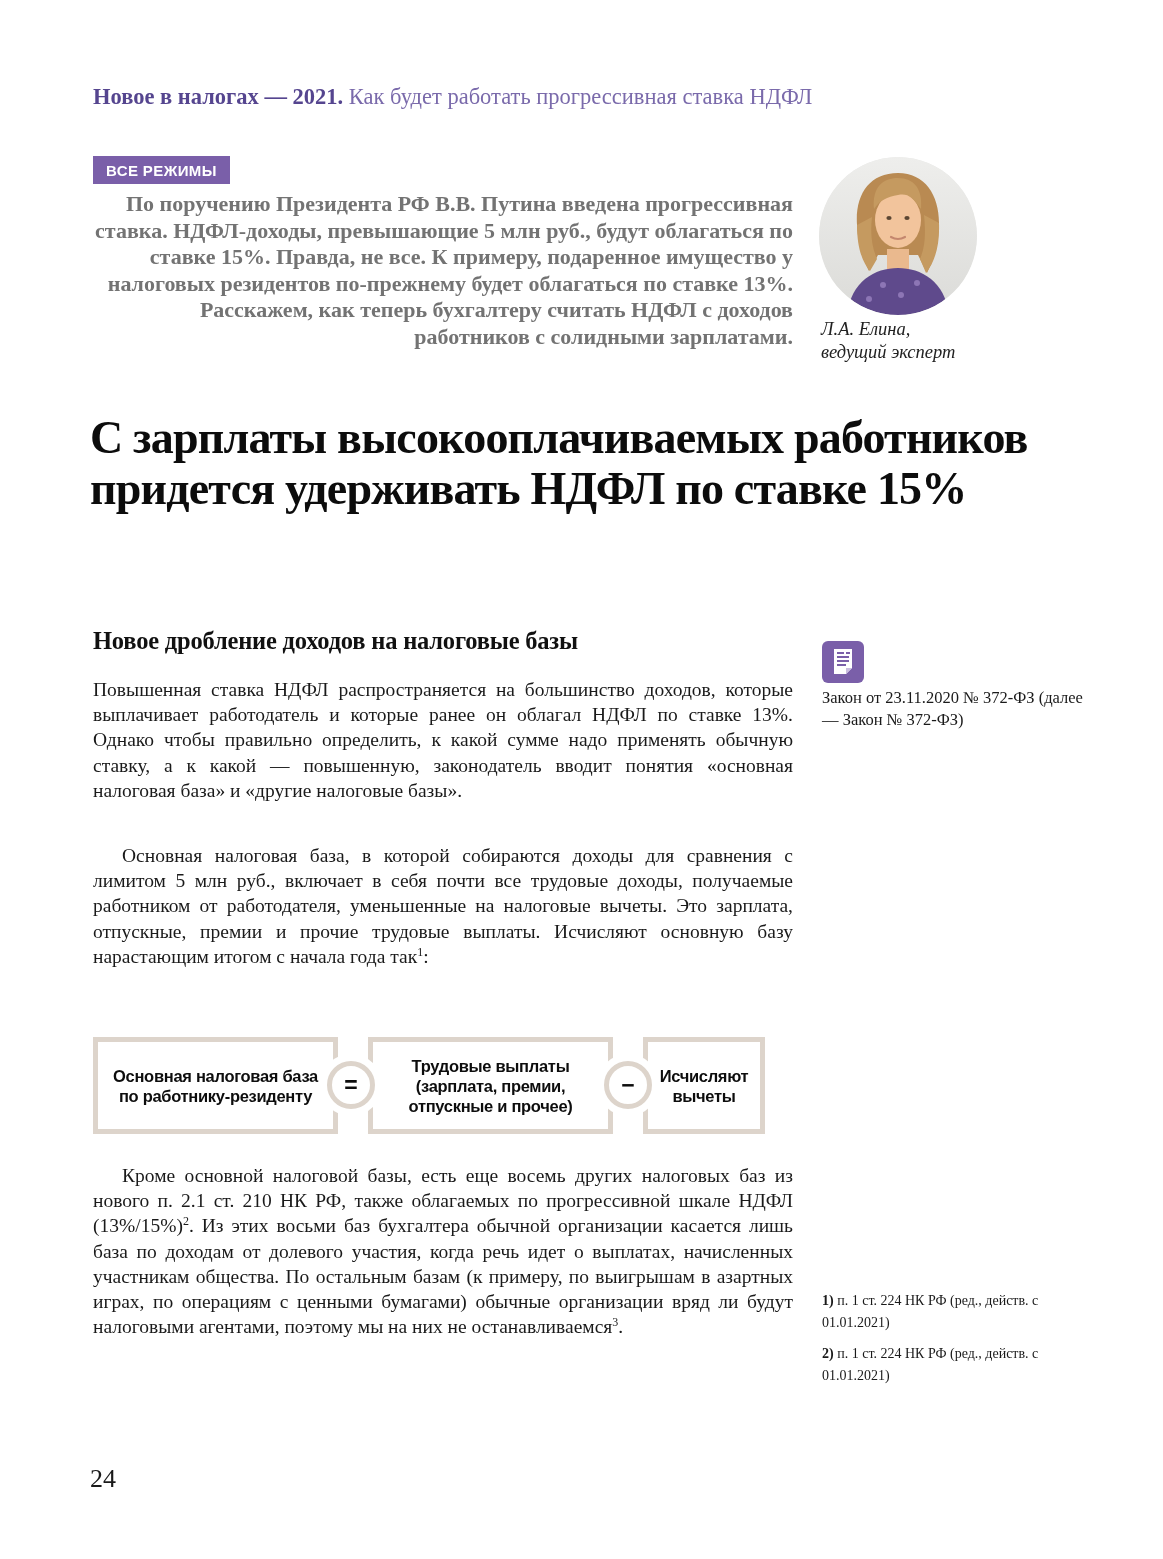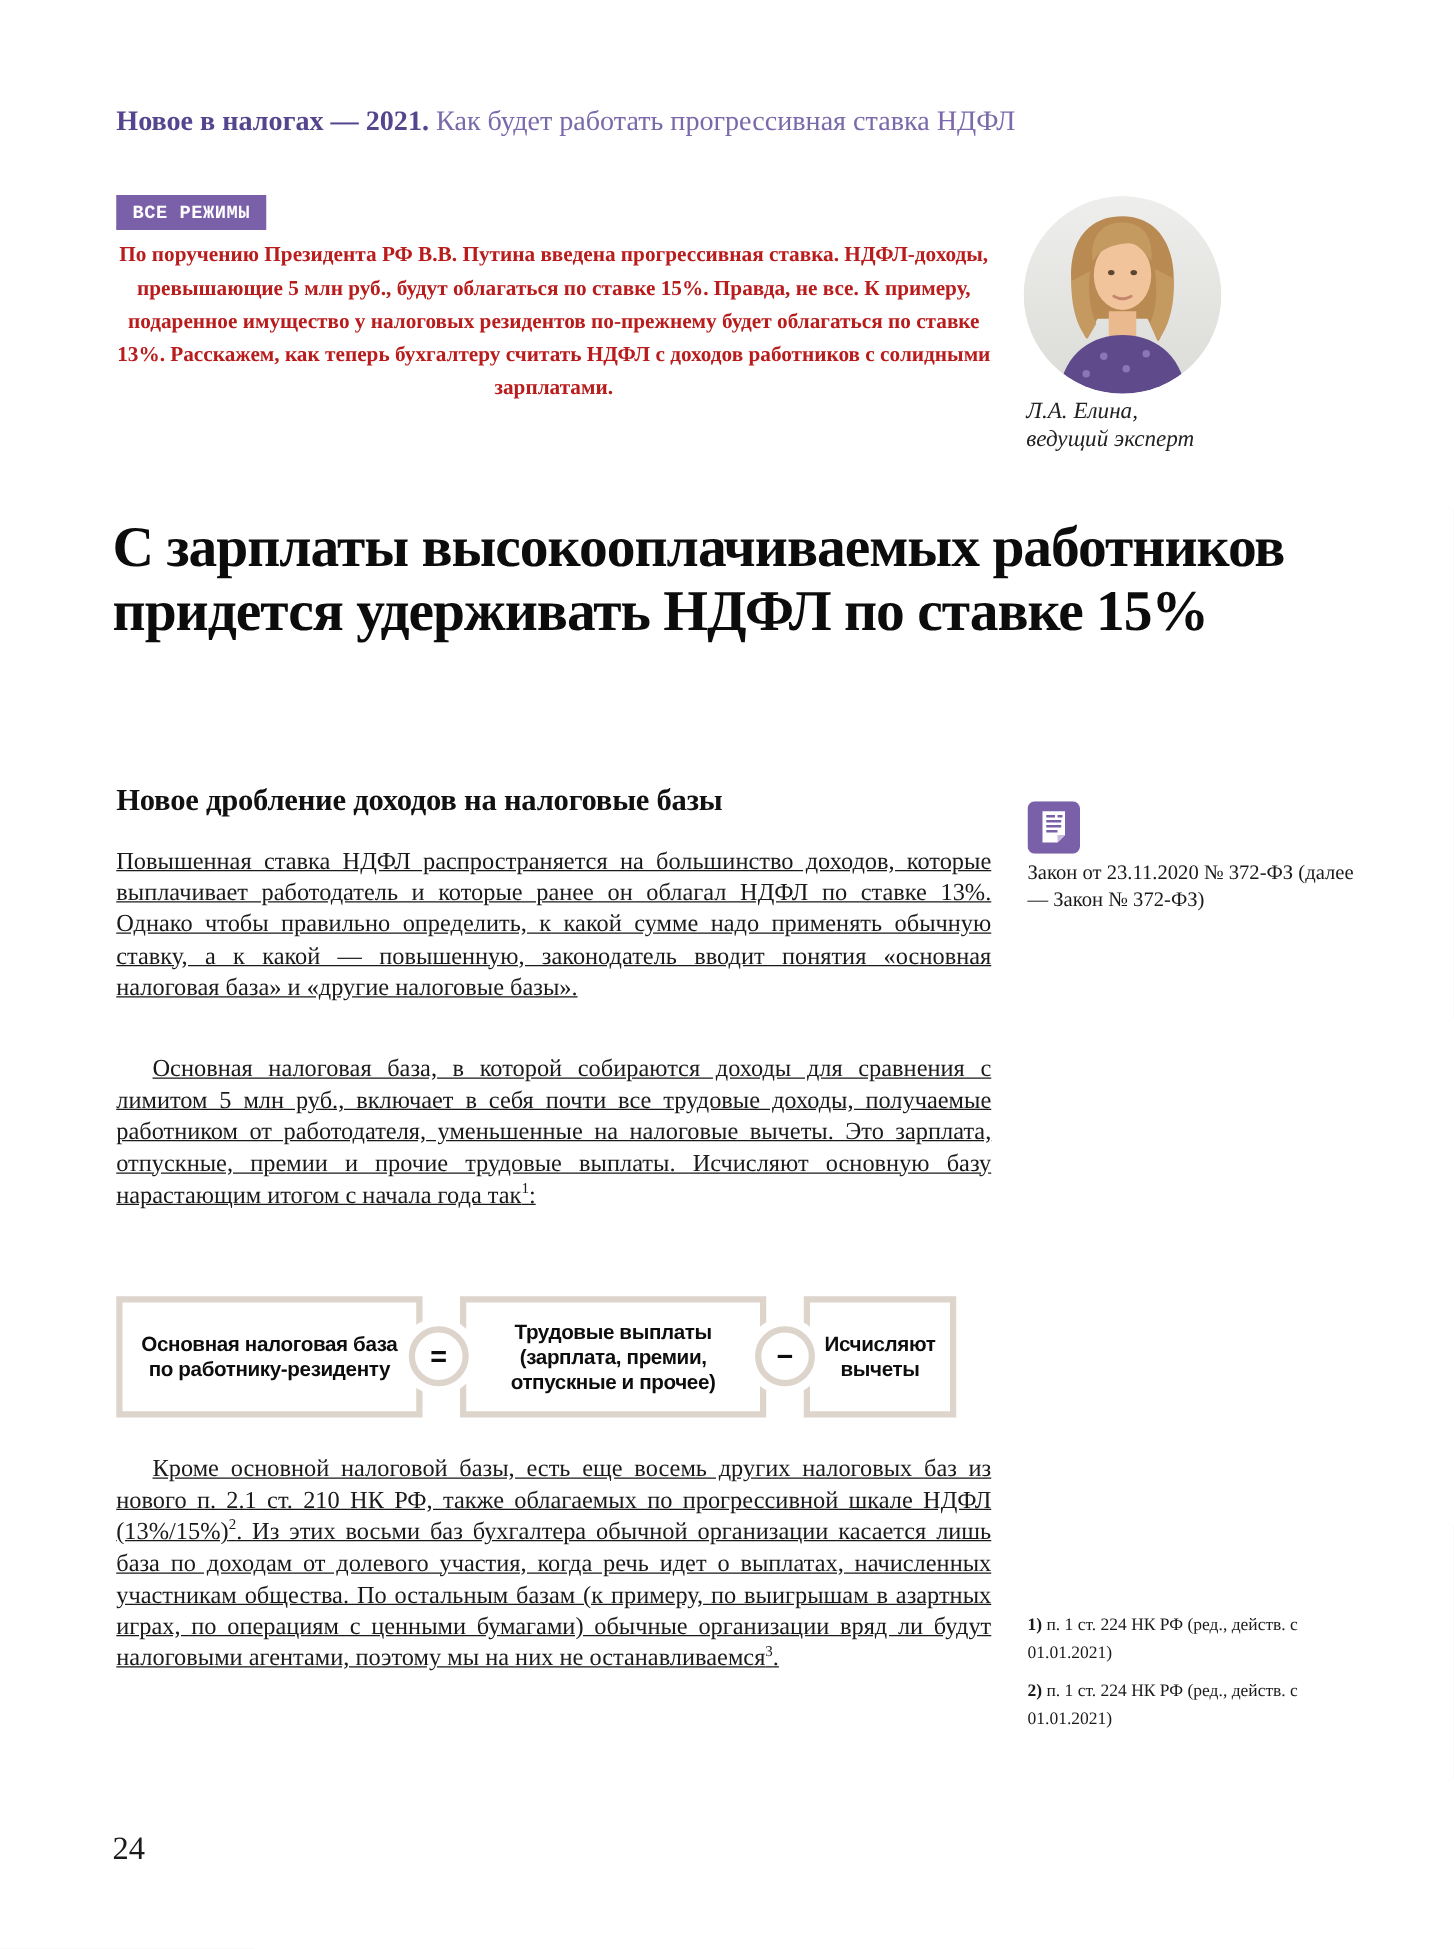--- a/index.html
+++ b/index.html
@@ -11,28 +11,28 @@
     overflow:hidden;
     padding-left:24px;
   }
   
   .kicker { position:absolute; left:93px; top:84px; width:980px; font-size:22.5px; line-height:26px; }
   .kicker .bold { font-weight:bold; color:#55458f; }
   .kicker .reg  { color:#7a6aab; }
   
   .badge {
     position:absolute; left:93px; top:156px; background:#7a5fa9; color:#ffffff;
-    font-family:Liberation Mono, monospace; font-weight:bold; font-size:15px;
+    font-family:Liberation Sans, sans-serif; font-weight:bold; font-size:15px;
     letter-spacing:0.4px; padding:6px 13px 5px 13px;
   }
   
   .lead {
     position:absolute; left:93px; top:191px; width:700px;
-    font-weight:bold; font-size:17px; line-height:26.5px; text-align:center;
-    color:#b91c1c;
+    font-weight:bold; font-size:22px; line-height:26.5px; text-align:right;
+    color:#737373;
   }
   
   .avatar {
     position:absolute; left:819px; top:157px; width:158px; height:158px;
     border-radius:50%; overflow:hidden; background:#e9e9e7;
   }
   .author {
     position:absolute; left:821px; top:318px; font-style:italic; font-size:18.5px; line-height:23px;
     color:#222;
   }
@@ -43,21 +43,21 @@
     color:#0c0c0c;
   }
   
   .section-heading {
     position:absolute; left:93px; top:627px; width:700px;
     font-weight:bold; font-size:24.5px; letter-spacing:-0.2px; color:#111;
   }
   
   .body-para {
     position:absolute; left:93px; width:700px;
-    font-size:19.5px; line-height:25.2px; text-align:justify; color:#1a1a1a;text-decoration:underline;
+    font-size:19.5px; line-height:25.2px; text-align:justify; color:#1a1a1a;
   }
   .p1 { top:677px; }
   .p2 { top:843px; text-indent:29px; }
   .p3 { top:1163px; text-indent:29px; }
   sup.fn { font-size:12px; line-height:0; vertical-align:super; }
   
   .law-icon { position:absolute; left:822px; top:641px; width:42px; height:42px; }
   .law-text {
     position:absolute; left:822px; top:687px; width:268px;
     font-size:16.5px; line-height:22px; color:#1a1a1a;

